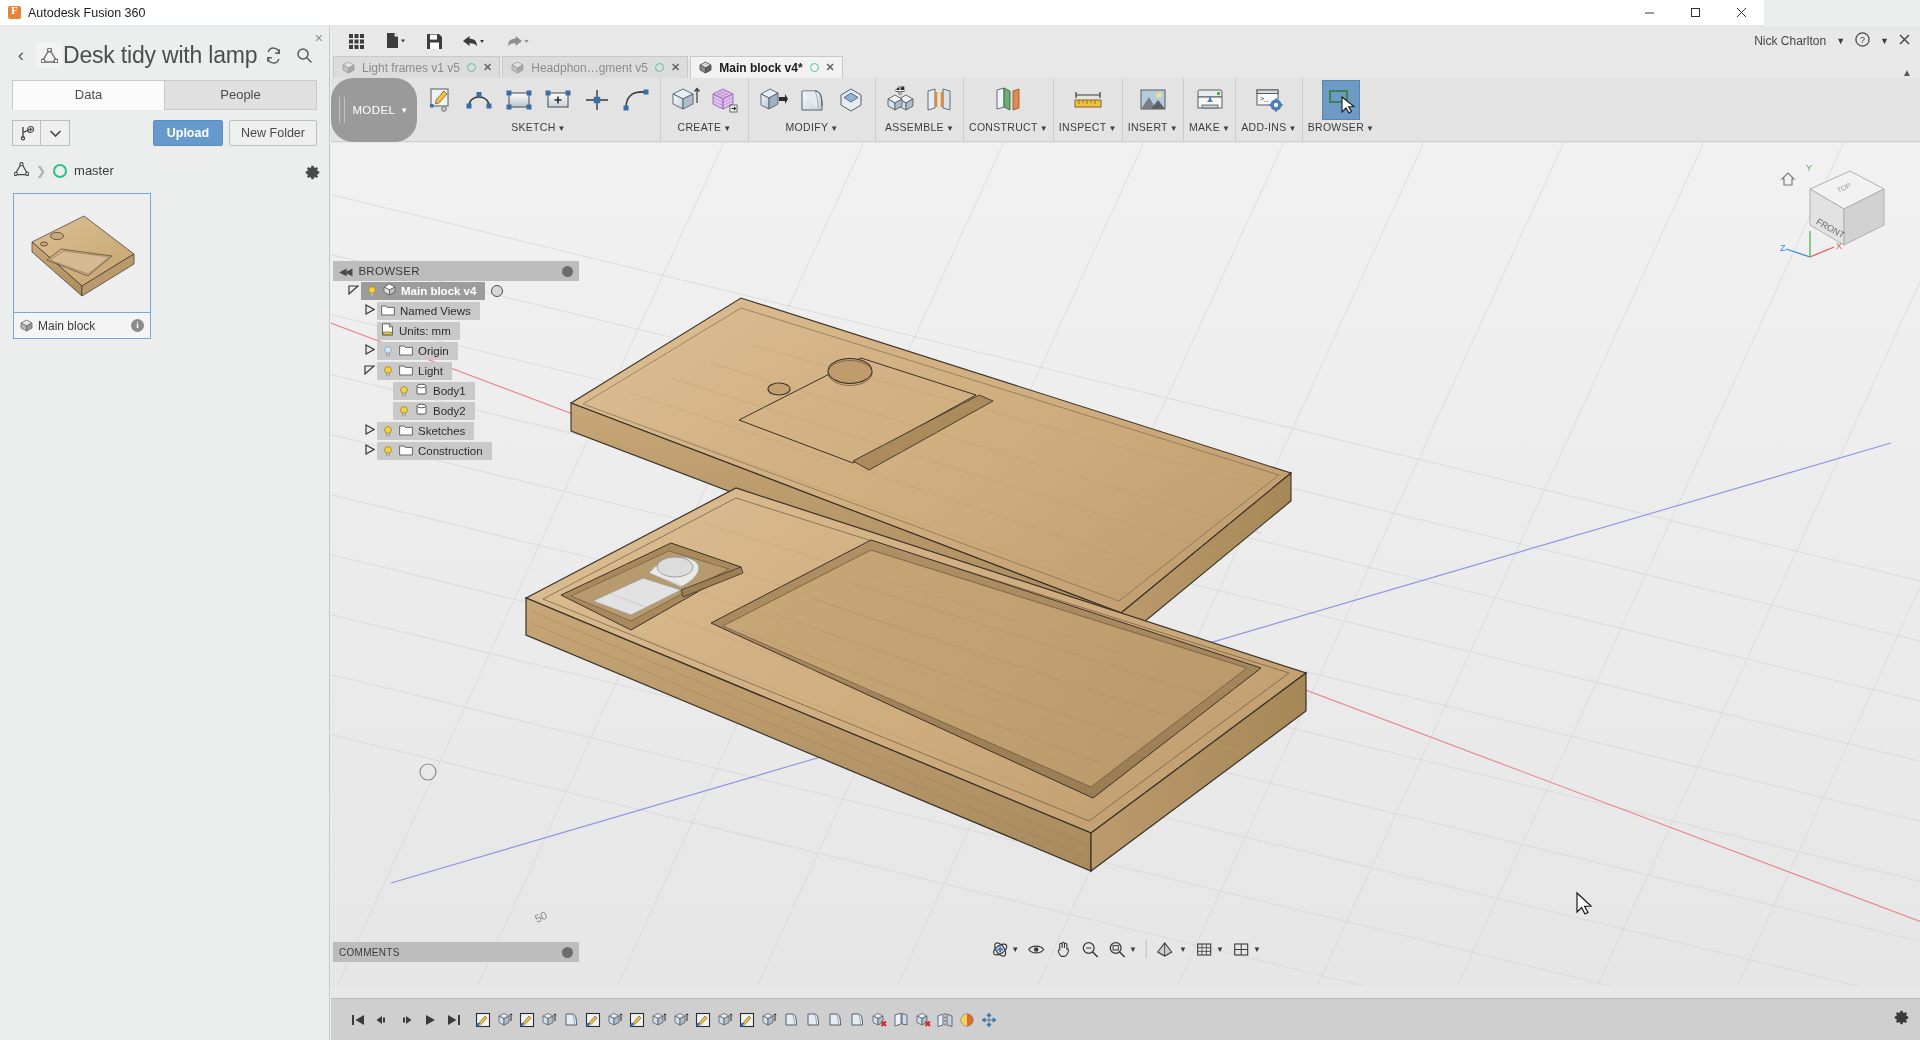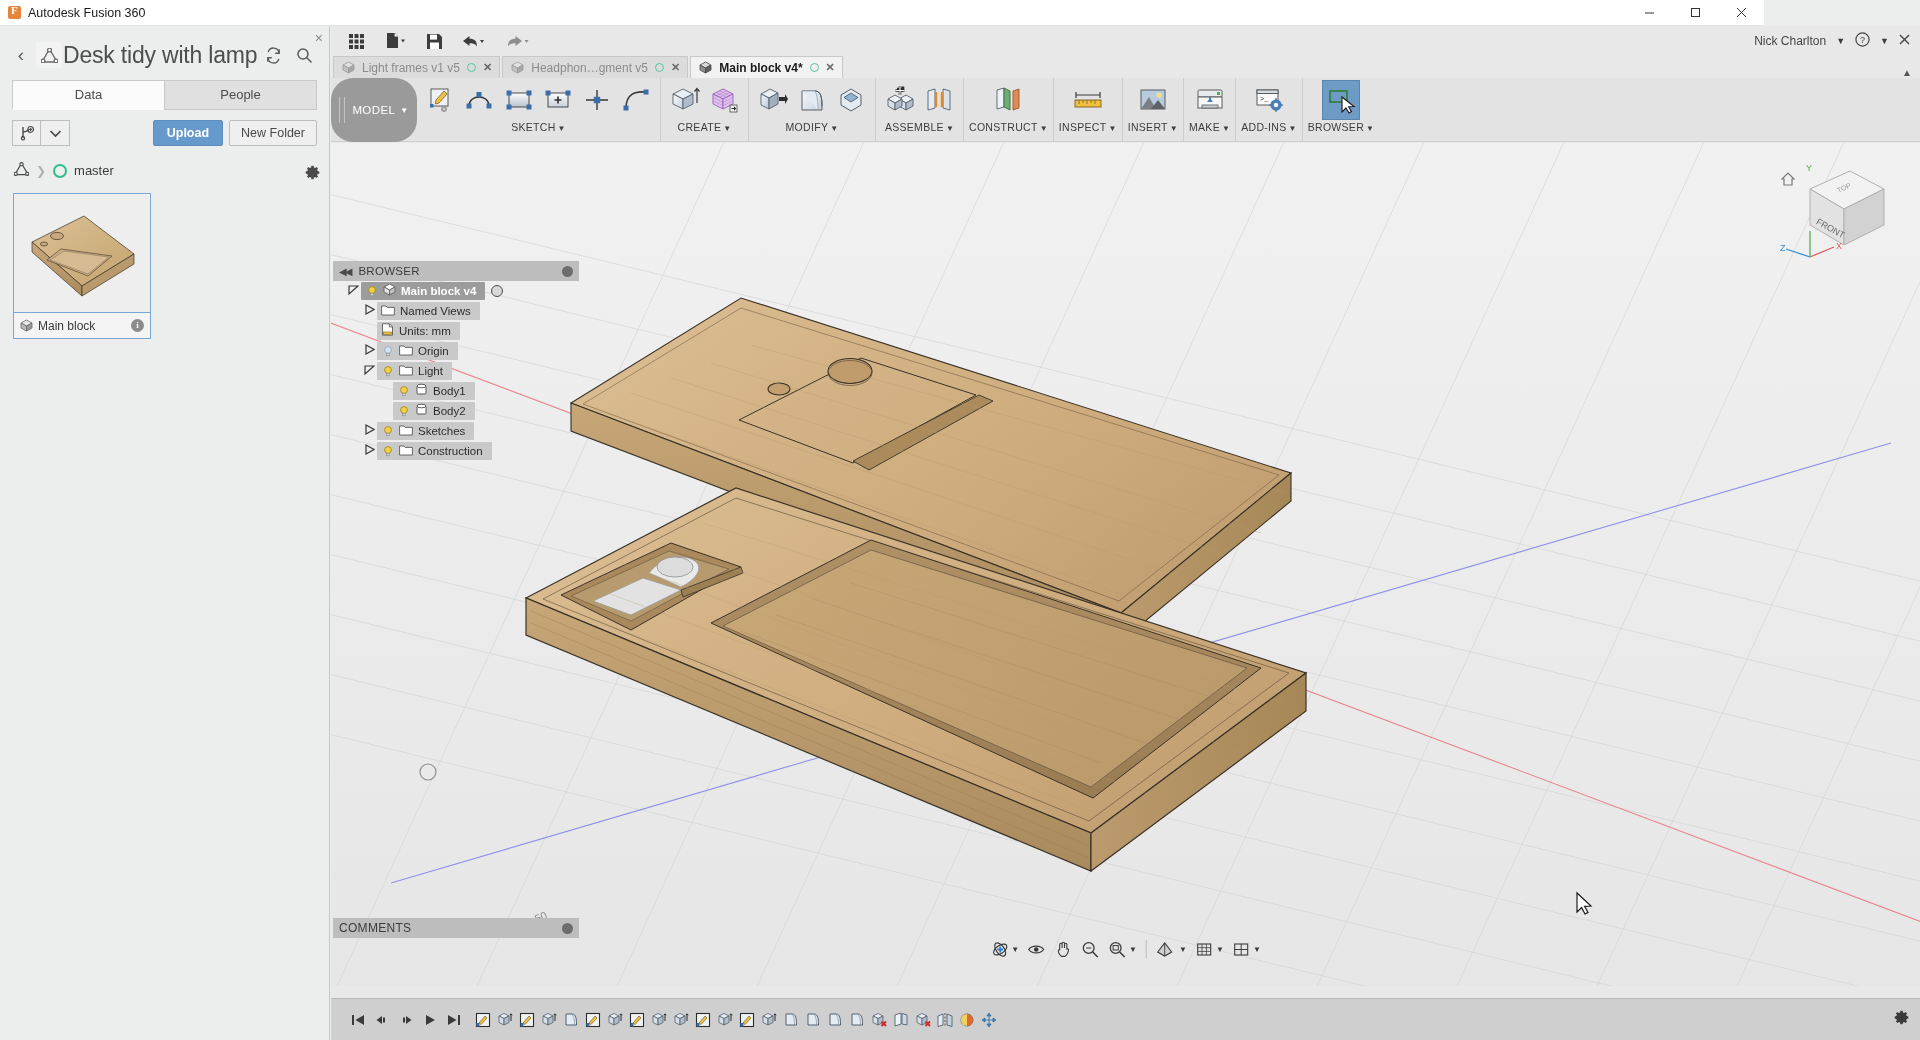--- a/index.html
+++ b/index.html
@@ -221,23 +221,23 @@
   
   .viewport {
     position: absolute; left: 0; top: 117px; width: 1589px; height: 843px;
     background: #eeeeee; overflow: hidden;
   }
   
   .viewcube { position: absolute; right: 28px; top: 18px; width: 120px; height: 110px; }
 
   
   .comments {
-    position: absolute; left: 2px; bottom: 48px; width: 246px; height: 20px;
+    position: absolute; left: 2px; bottom: 24px; width: 246px; height: 20px;
     background: #bdbdbd; display: flex; align-items: center; padding: 0 6px;
-    font-size: 12px; color: #3b3b3b; letter-spacing: 0.3px; z-index: 5;
+    font-size: 10px; color: #3b3b3b; letter-spacing: 0.3px; z-index: 5;
   }
   .comments .dotbtn {
     margin-left: auto; width: 11px; height: 11px; border-radius: 50%; background: #6d6d6d;
   }
 
   
   .navbar {
     position: absolute; left: 50%; transform: translateX(-50%); bottom: 24px;
     display: flex; align-items: center; gap: 2px; z-index: 6;
   }

